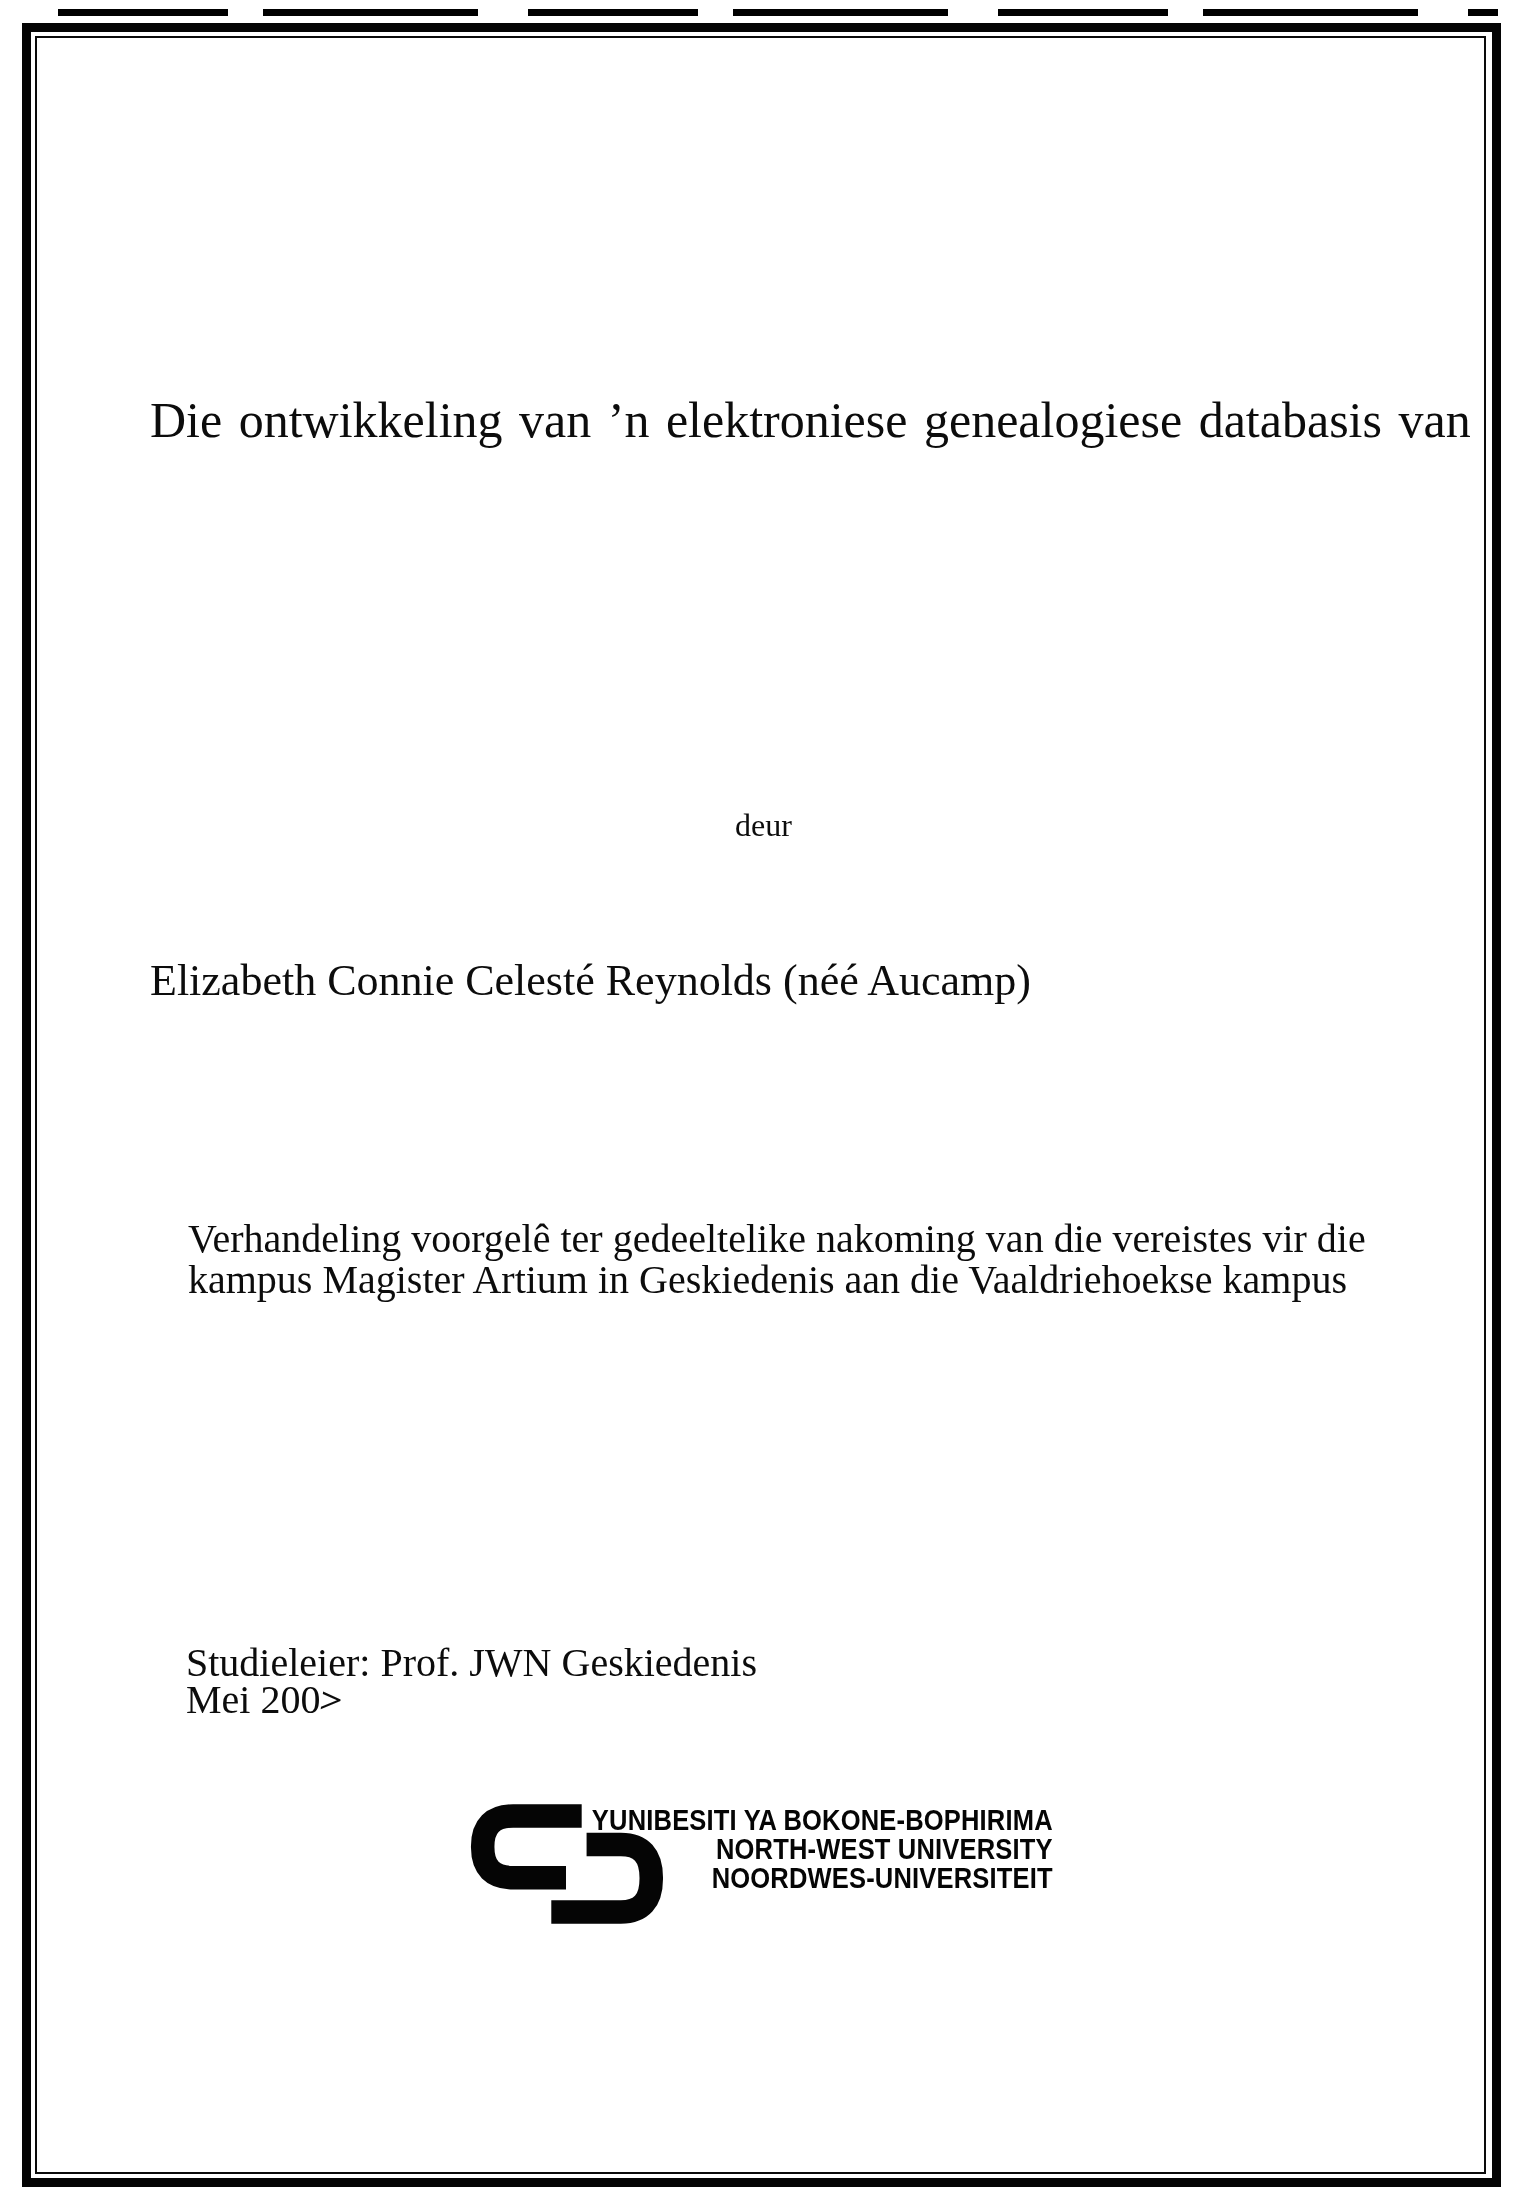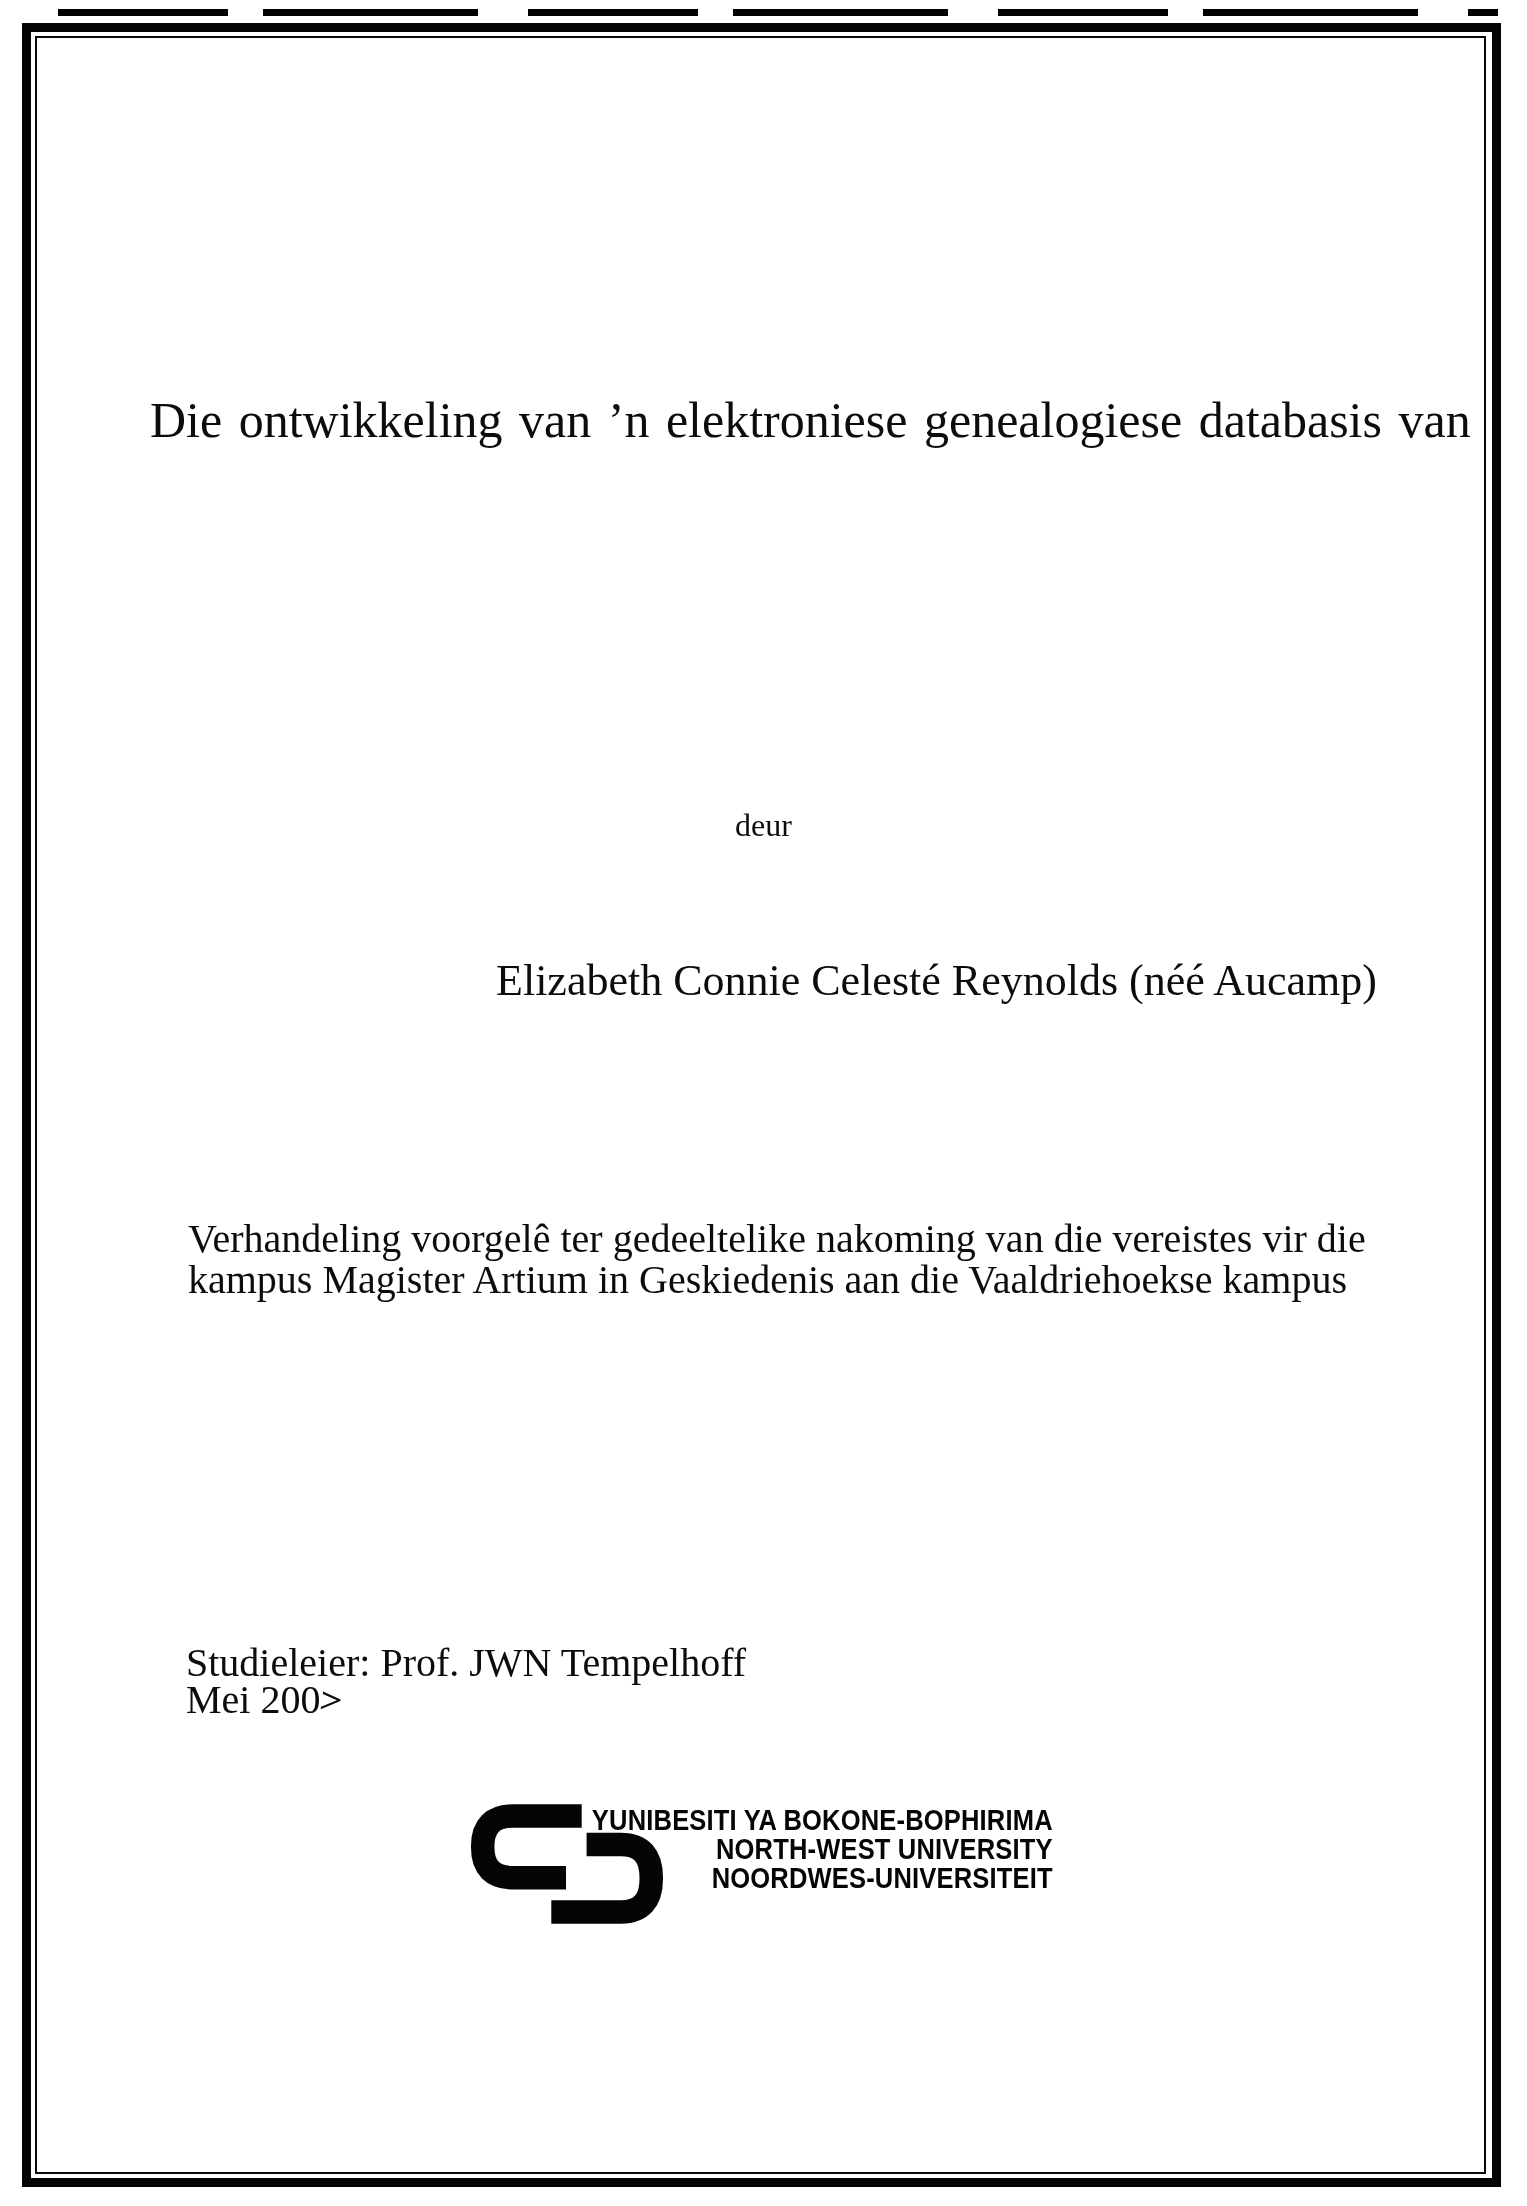--- a/index.html
+++ b/index.html
@@ -32,21 +32,21 @@
     font-size: 50px; line-height: 72px;
     word-spacing: 4px;
   }
   .title-block .tline { white-space: nowrap; }
   .byline {
     position: absolute; left: 150px; top: 801px; width: 1227px;
     text-align: center; font-size: 32px; line-height: 48px;
   }
   .author {
     position: absolute; left: 150px; top: 956px; width: 1227px;
-    text-align: right; font-size: 44px; line-height: 50px;
+    text-align: left; font-size: 44px; line-height: 50px;
     white-space: nowrap;
   }
   .statement {
     position: absolute; left: 188px; top: 1218px; width: 1148px;
     font-size: 40px; line-height: 41px;
   }
   .statement .just {
     text-align: justify;
     text-align-last: justify;
     white-space: nowrap;
@@ -90,21 +90,21 @@
 <div class="byline">deur</div>
 
 <div class="author">Elizabeth Connie Celesté Reynolds (néé Aucamp)</div>
 
 <div class="statement">
   <div class="just">Verhandeling voorgelê ter gedeeltelike nakoming van die vereistes vir die</div>
   <div class="ln"><span>kampus </span><span class="it">Magister Artium</span><span> in Geskiedenis aan die Vaaldriehoekse kampus</span></div>
 </div>
 
 <div class="supervisor">
-  <div>Studieleier: Prof. JWN Tempelhoff</div>
+  <div>Studieleier: Prof. JWN Geskiedenis</div>
   <div><span>Mei 200</span><span class="seven">&gt;</span></div>
 </div>
 
 <svg class="logo-mark" viewBox="0 0 200 124" xmlns="http://www.w3.org/2000/svg" aria-hidden="true">
   <path d="M 116 13 H 46 Q 15 13 15 44 L 15 45 Q 15 76 46 76 H 100" fill="none" stroke="#050505" stroke-width="24" stroke-linecap="butt"></path>
   <path d="M 121 42 H 156 Q 187 42 187 76 L 187 77 Q 187 111 156 111 H 85" fill="none" stroke="#050505" stroke-width="24" stroke-linecap="butt"></path>
 </svg>
 
 <div class="logo-text">
   <div>YUNIBESITI YA BOKONE-BOPHIRIMA</div>

